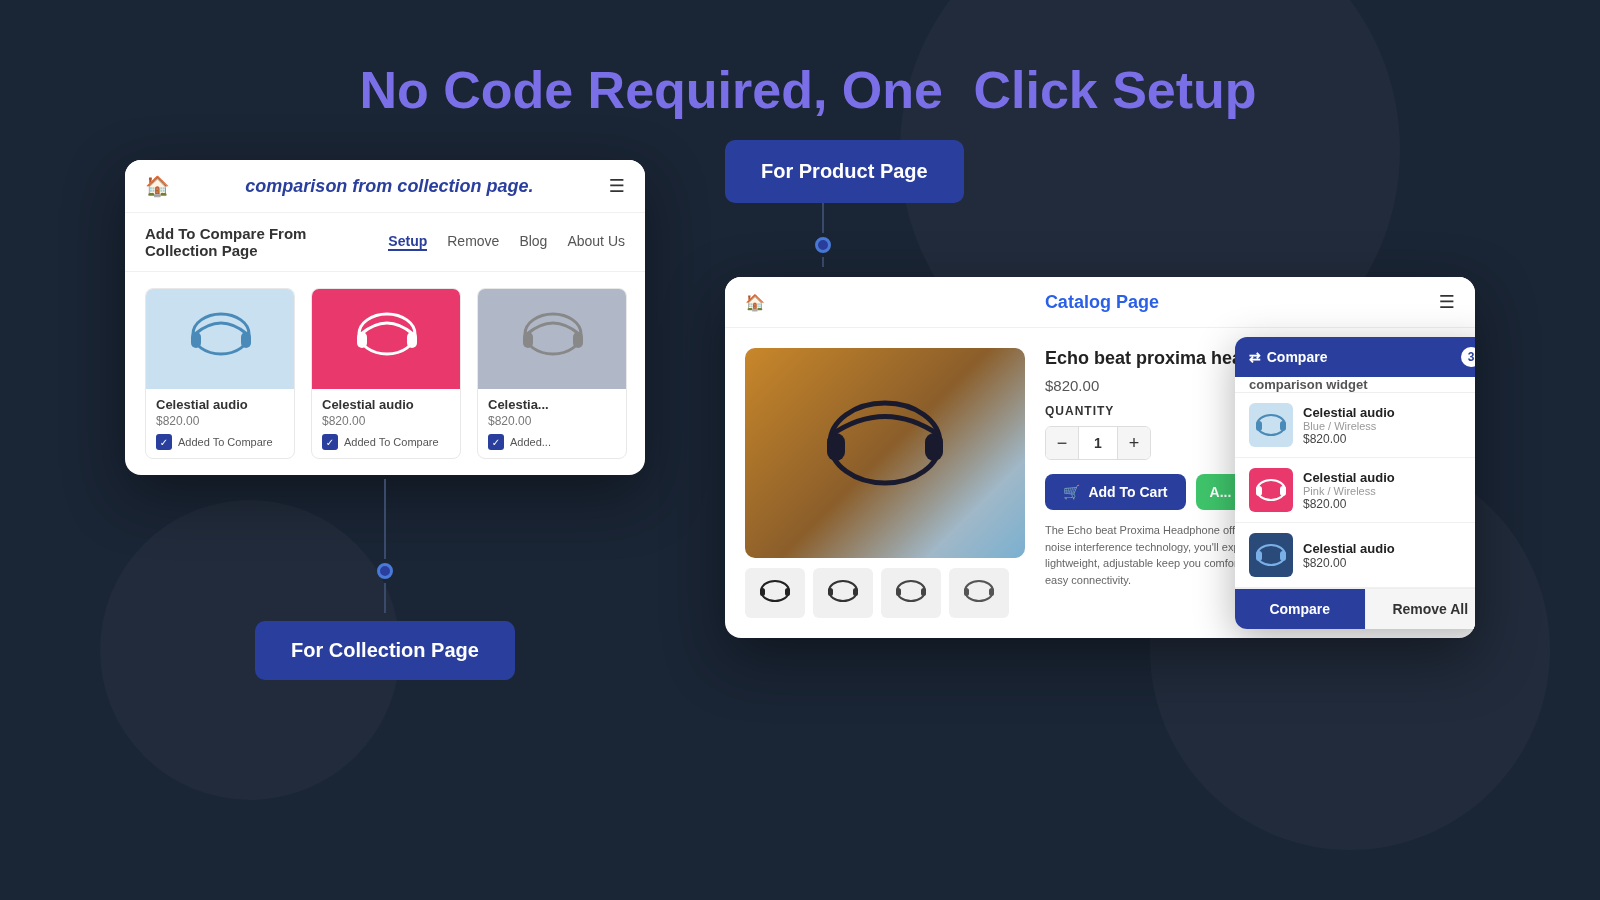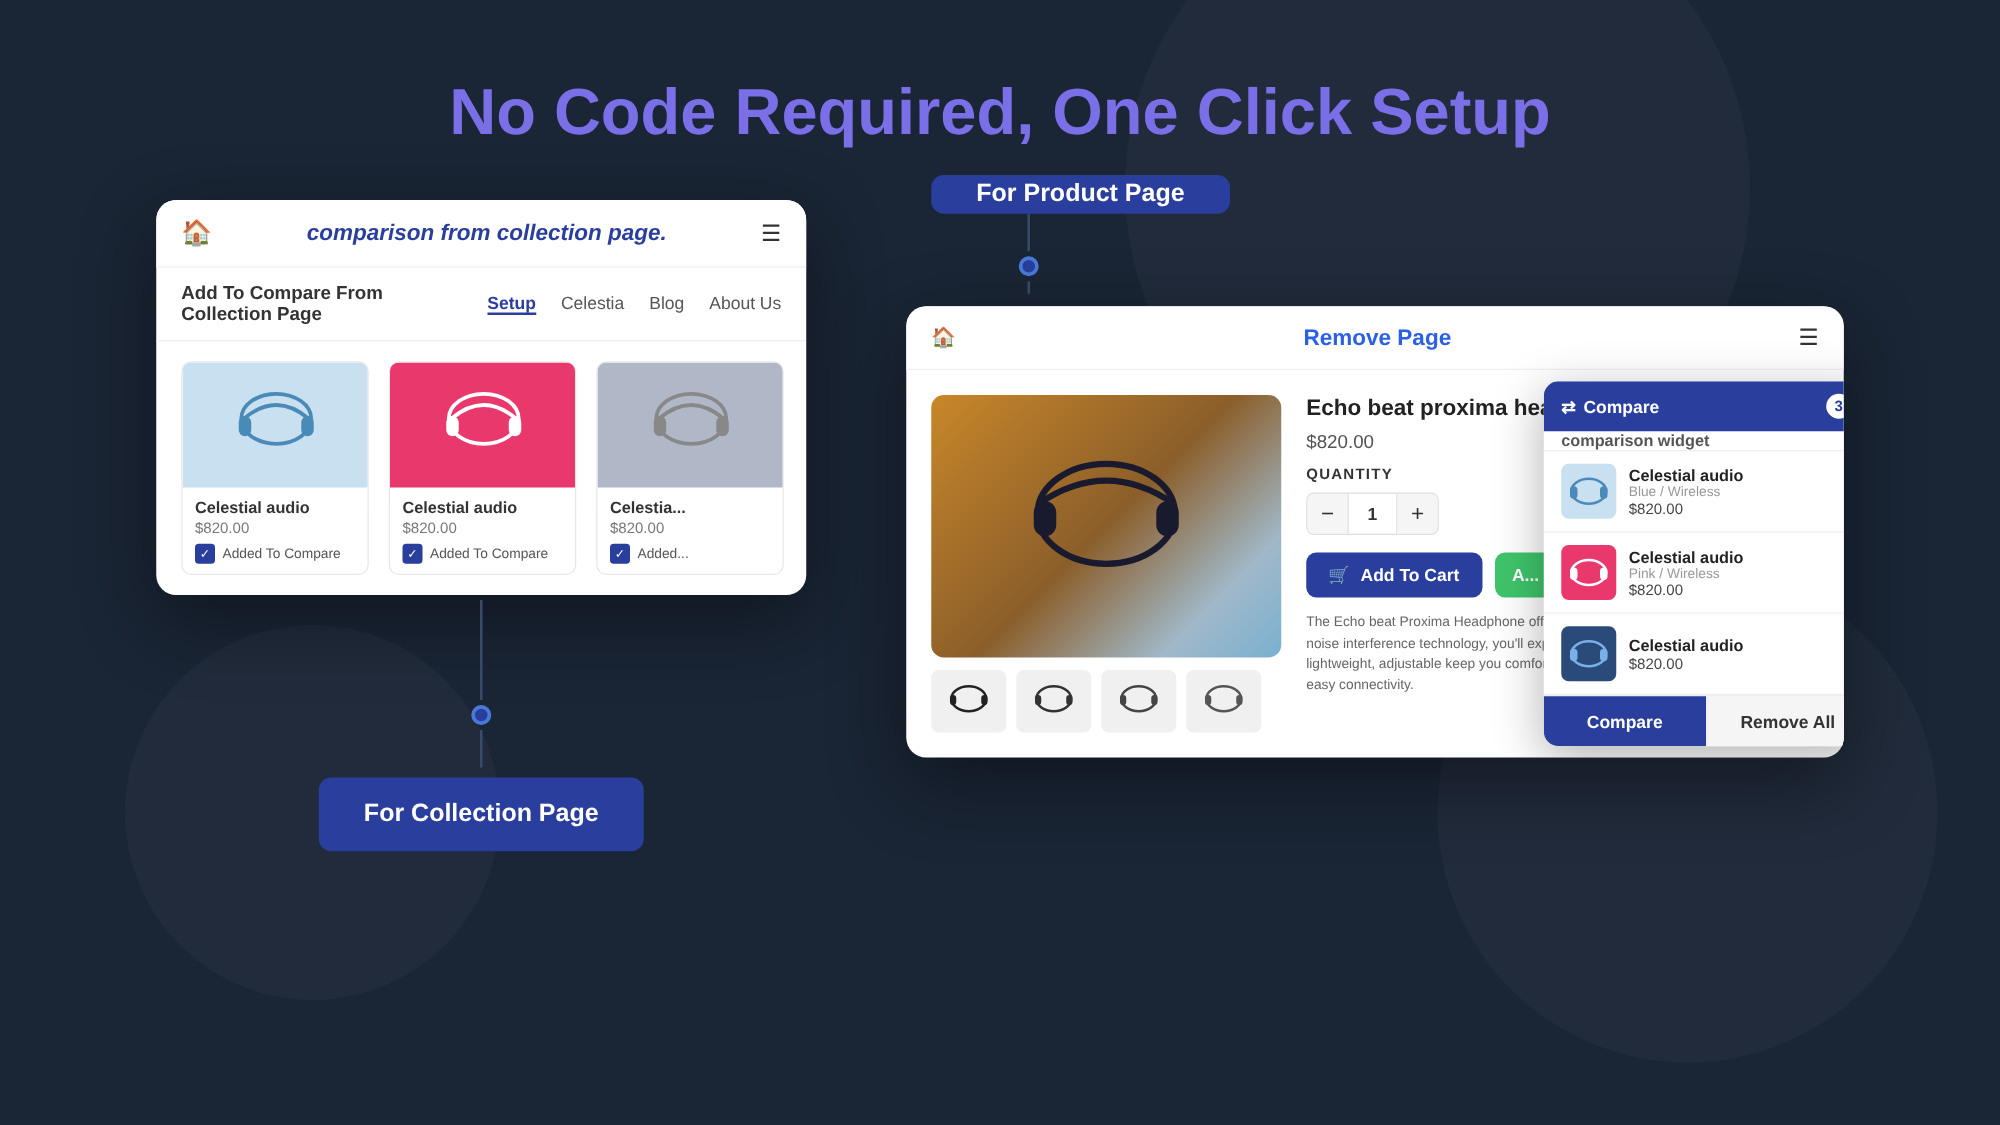--- a/index.html
+++ b/index.html
@@ -38,20 +38,21 @@
       position: relative;
       z-index: 10;
     }
     .page-header h1 {
       font-size: 52px;
       font-weight: 800;
       color: #fff;
     }
     .page-header h1 span {
       color: #7b6fe8;
+      margin-left: 16px;
     }
 
     
     .main-content {
       display: flex;
       justify-content: center;
       align-items: flex-start;
       gap: 80px;
       padding: 0 80px;
       position: relative;
@@ -242,26 +243,25 @@
       flex-direction: column;
       align-items: flex-start;
       margin-top: -20px;
     }
 
     .for-product-btn {
       background: #2a3f9d;
       color: white;
       border: none;
       border-radius: 10px;
-      padding: 4px 36px;
+      padding: 20px 36px;
       font-size: 20px;
       font-weight: 700;
       cursor: pointer;
       align-self: flex-start;
-      margin-left: 20px;
     }
 
     .product-connector {
       display: flex;
       flex-direction: column;
       align-items: center;
       margin-left: 90px;
     }
 
     .product-browser {
@@ -592,21 +592,21 @@
       <div class="browser-topbar">
         <span class="home-icon">🏠</span>
         <span class="browser-title">comparison from collection page.</span>
         <span class="hamburger-icon">☰</span>
       </div>
 
       <div class="browser-nav">
         <span class="browser-nav-title">Add To Compare From Collection Page</span>
         <div class="nav-links">
           <span class="nav-link active">Setup</span>
-          <span class="nav-link">Celestia</span>
+          <span class="nav-link">Remove</span>
           <span class="nav-link">Blog</span>
           <span class="nav-link">About Us</span>
         </div>
       </div>
 
       <div class="products-grid">
 
         <div class="product-card">
           <div class="product-card-img blue-bg">
             <svg class="headphone-svg" viewBox="0 0 80 70" fill="none">
@@ -684,21 +684,21 @@
     <div class="product-connector">
       <div class="connector-line" style="height:30px;"></div>
       <div class="connector-dot"></div>
       <div class="connector-line" style="height:10px;"></div>
     </div>
 
     <div class="product-browser">
 
       <div class="product-topbar">
         <span class="home-icon" style="color:#2a3f9d;">🏠</span>
-        <span class="product-title-text">Remove Page</span>
+        <span class="product-title-text">Catalog Page</span>
         <span class="hamburger-icon">☰</span>
       </div>
 
       <div class="product-body">
 
         <div class="product-image-section">
           <div class="product-main-img">
 
             <svg width="200" height="180" viewBox="0 0 200 180">
 

